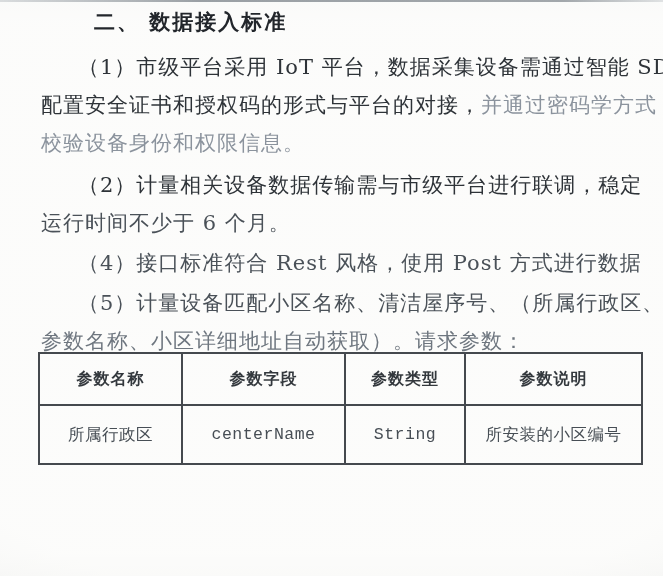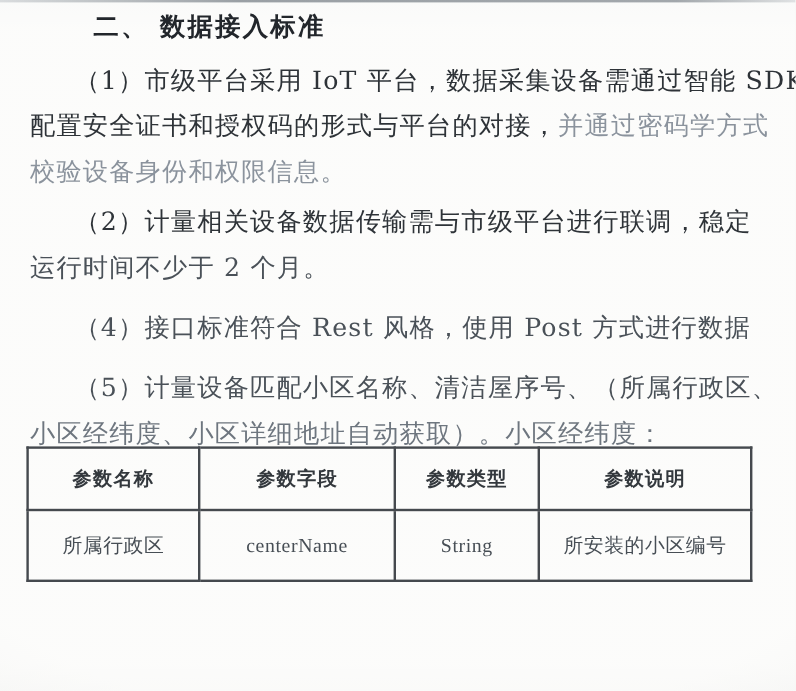--- a/index.html
+++ b/index.html
@@ -10,48 +10,48 @@
       radial-gradient(140% 120% at 50% 40%, rgba(255,255,255,0.6) 55%, rgba(205,208,210,0.35) 100%),
       linear-gradient(180deg, #f2f3f1 0%, #f7f7f4 4%, #f7f7f4 96%, #f3f3f0 100%);
     background-color:#f6f6f3;
     overflow:hidden;
     font-family:"DejaVu Serif","Liberation Serif",serif;
   }
   .page::before{
     content:"";position:absolute;left:0;top:0;right:0;height:2px;
     background:linear-gradient(90deg, rgba(120,130,140,0.25), rgba(75,85,95,0.55) 30%, rgba(75,85,95,0.5) 85%, rgba(120,130,140,0.2));
   }
-  .doc{position:absolute;left:25px;top:0;width:615px;}
+  .doc{position:absolute;left:41px;top:0;width:615px;}
   .title{
     margin-top:6px;
     padding-left:53px;
     height:32px;line-height:32px;
     font-family:"DejaVu Sans","Liberation Sans",sans-serif;
     font-weight:700;font-size:21px;letter-spacing:2px;
     color:#22262b;
   }
   .para{margin:0;}
   .ln{
     line-height:38px;font-size:21px;letter-spacing:1px;
     white-space:nowrap;color:#30363c;
   }
   .ind{padding-left:37px;}
   .mt10{margin-top:10px;}
   .mt6{margin-top:4px;}
-  .mt2{margin-top:12px;}
+  .mt2{margin-top:2px;}
   .t-dark{color:#2e3338;}
   .t-mid{color:#4a5158;}
   .t-soft{color:#6e767f;}
   .t-light{color:#8b939d;}
   table.params{
     margin:-8px 0 4px -3px;
     width:603px;
     border-collapse:collapse;
     table-layout:fixed;
-    font-family:Liberation Serif, serif;
+    font-family:Liberation Mono, monospace;
   }
   table.params th, table.params td{
     border:2px solid #45494e;
     text-align:center;vertical-align:middle;
     overflow:hidden;
   }
   table.params th{
     height:48px;
     font-size:16px;font-weight:700;color:#33383d;letter-spacing:1px;
   }
@@ -69,31 +69,31 @@
     <div class="title">二、 数据接入标准</div>
 
     <p class="para mt10">
       <span class="ln ind t-dark" style="display:block">（1）市级平台采用 IoT 平台，数据采集设备需通过智能 SDK</span>
       <span class="ln" style="display:block"><span class="t-dark">配置安全证书和授权码的形式与平台的对接，</span><span class="t-light">并通过密码学方式</span></span>
       <span class="ln t-light" style="display:block">校验设备身份和权限信息。</span>
     </p>
 
     <p class="para mt6">
       <span class="ln ind t-dark" style="display:block">（2）计量相关设备数据传输需与市级平台进行联调，稳定</span>
-      <span class="ln t-mid" style="display:block">运行时间不少于 2 个月。</span>
+      <span class="ln t-mid" style="display:block">运行时间不少于 6 个月。</span>
     </p>
 
 
     <p class="para mt2">
       <span class="ln ind t-mid" style="display:block">（4）接口标准符合 Rest 风格，使用 Post 方式进行数据</span>
     </p>
 
     <p class="para mt2">
       <span class="ln ind t-mid" style="display:block">（5）计量设备匹配小区名称、清洁屋序号、（所属行政区、</span>
-      <span class="ln t-soft" style="display:block">小区经纬度、小区详细地址自动获取）。小区经纬度：</span>
+      <span class="ln t-soft" style="display:block">参数名称、小区详细地址自动获取）。请求参数：</span>
     </p>
 
     <table class="params">
       <colgroup>
         <col style="width:143px">
         <col style="width:163px">
         <col style="width:120px">
         <col style="width:177px">
       </colgroup>
       <thead>

